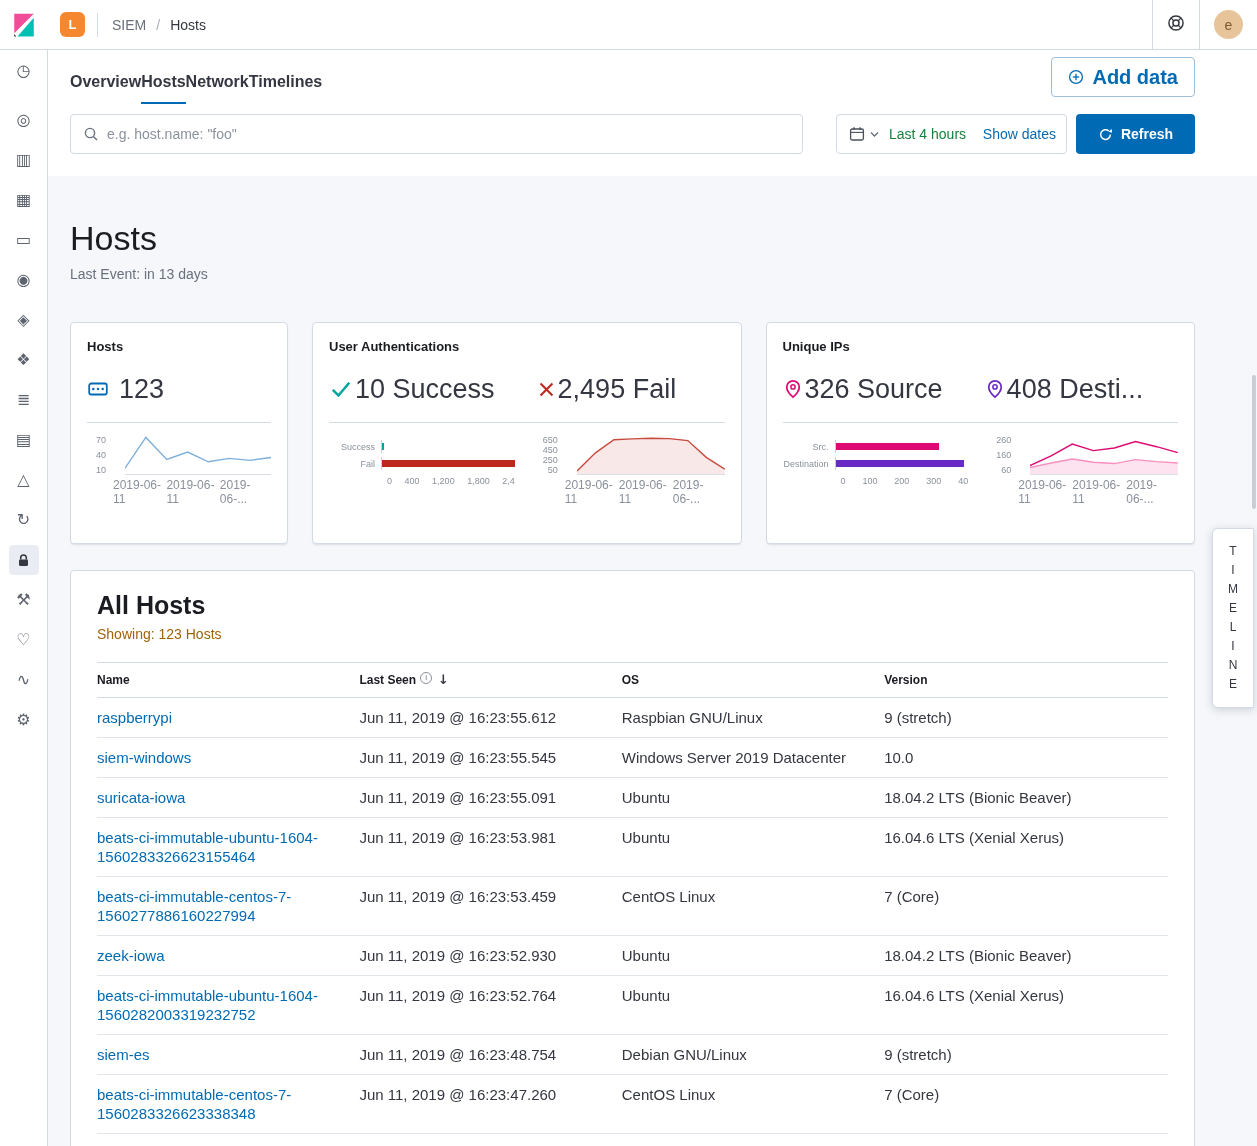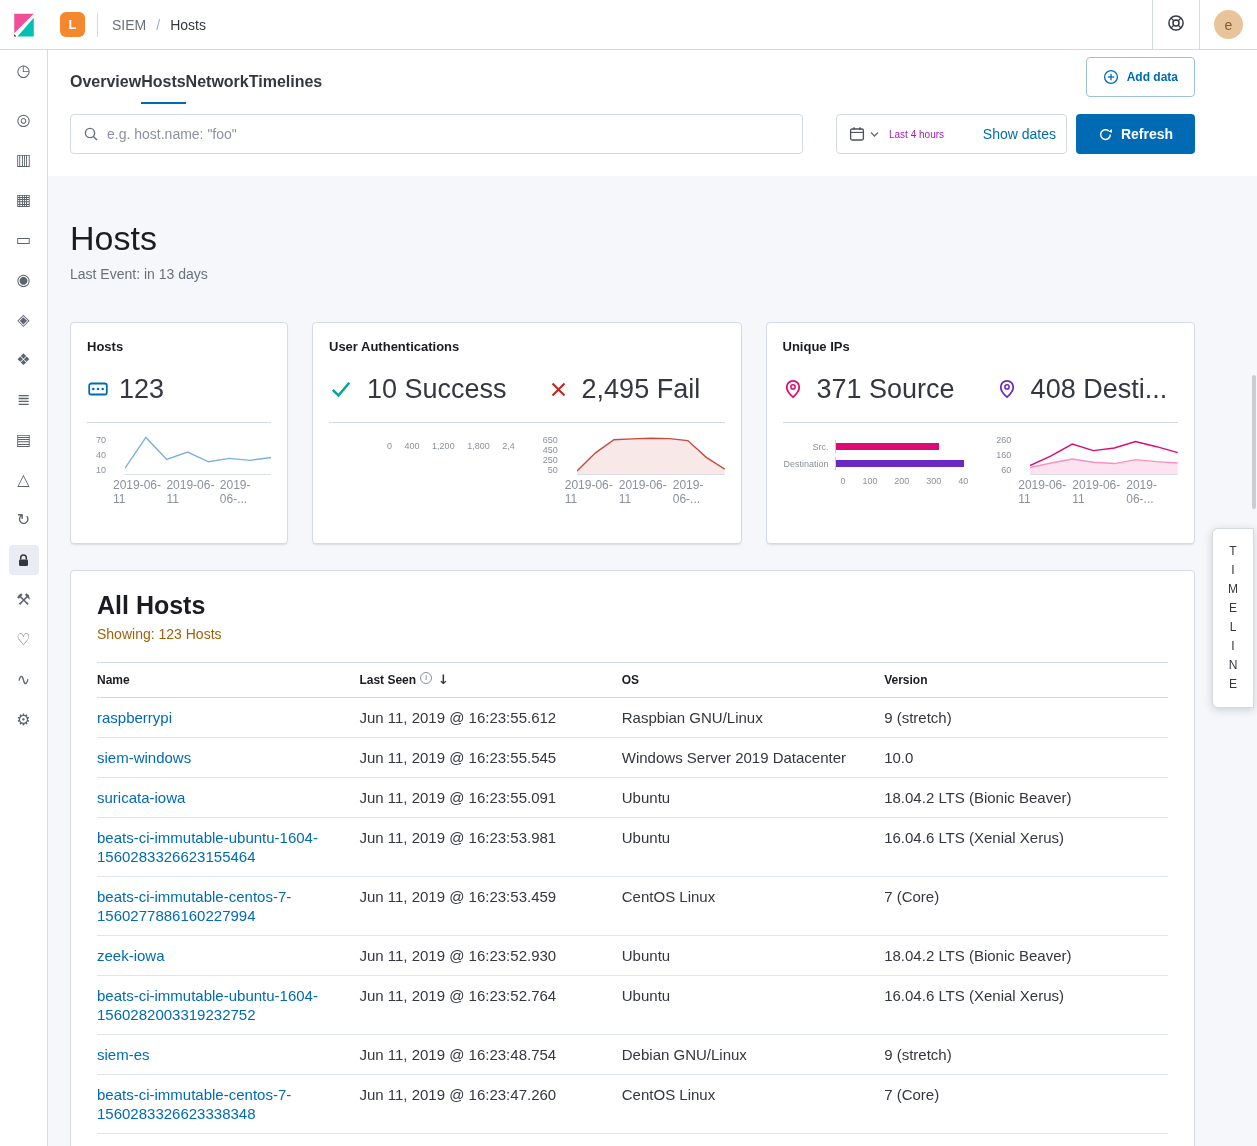--- a/index.html
+++ b/index.html
@@ -30,47 +30,47 @@
 .nav-btn .glyph{font-family:"DejaVu Sans",sans-serif;font-size:16px;color:#5E646F;line-height:1}
 .nav-btn.selected{background:#E9EDF3}
 .content{flex:1;background:#F5F7FA;display:flex;flex-direction:column;overflow:hidden}
 
 
 .content-header{background:#fff;padding:0 62px 0 22px}
 .tabs-row{display:flex;justify-content:space-between;align-items:center;height:54px}
 .tabs{align-self:flex-end;display:flex;}
 .tab{font-size:16px;font-weight:700;color:#343741;padding-bottom:11px;border-bottom:2px solid transparent}
 .tab.active{border-bottom-color:var(--primary)}
-.add-data-btn{height:40px;padding:0 16px;border:1px solid #9CBFDD;border-radius:4px;color:var(--primary);font-size:12px;font-weight:700;display:flex;align-items:center;gap:8px;background:#fff}
+.add-data-btn{height:40px;padding:0 16px;border:1px solid #9CBFDD;border-radius:4px;color:var(--primary);font-size:20px;font-weight:700;display:flex;align-items:center;gap:8px;background:#fff}
 .filter-row{display:flex;align-items:center;margin:10px 0 22px 0}
 .search-box{flex:1;max-width:734px;height:40px;background:#fff;border:1px solid #D3DAE6;border-radius:4px;display:flex;align-items:center;padding:0 12px;gap:8px}
 .search-input{border:none;outline:none;flex:1;font-size:14px;font-family:inherit;color:#343741;background:transparent}
 .search-input::placeholder{color:#8B919E}
 .datepicker{width:231px;height:40px;margin-left:33px;background:#fff;border:1px solid #D3DAE6;border-radius:4px;display:flex;align-items:center;padding:0 10px;gap:8px}
 .cal-btn{display:flex;align-items:center;gap:5px;padding:2px}
-.range-label{flex:1;font-size:10px;color:#a21caf;white-space:nowrap;cursor:pointer}
+.range-label{flex:1;font-size:14px;color:#15803d;white-space:nowrap;cursor:pointer}
 .show-dates{font-size:14px;white-space:nowrap}
 .refresh-btn{width:119px;height:40px;margin-left:9px;background:var(--primary);border-radius:4px;color:#fff;font-size:14px;font-weight:700;display:flex;align-items:center;justify-content:center;gap:8px}
 
 
 .main-scroll{flex:1;padding:0 62px 0 22px;overflow:hidden}
 .page-head{padding-top:42px}
 .page-title{font-size:34px;font-weight:400;color:#1A1C21;line-height:40px}
 .page-subtitle{margin-top:8px;font-size:14px;color:#69707D}
 
 
 .kpi-row{display:flex;gap:24px;margin-top:40px}
 .card{background:#fff;border:1px solid #D3DAE6;border-radius:4px;box-shadow:0 2px 2px -1px rgba(152,162,179,.3)}
 .kpi-card{height:222px;padding:16px}
 .card-hosts{flex:0 0 218px}
 .card-auth,.card-ips{flex:1}
 .card-title{font-size:13px;font-weight:700;color:#1A1C21}
 .stat-row{display:flex;align-items:center;gap:10px;margin-top:15px;height:40px}
 .stats-2{gap:42px}
-.stat-group{display:flex;align-items:center;gap:14px;min-width:0}
+.stat-group{display:flex;align-items:center;gap:2px;min-width:0}
 .stat-big{font-size:27px;color:#343741;white-space:nowrap;overflow:hidden;text-overflow:ellipsis}
 .card-rule{border:none;border-top:1px solid #D3DAE6;margin:13px 0 12px}
 .chart-row{display:flex;gap:24px}
 .chart-block{flex:1;min-width:0}
 .spark-row{display:flex;align-items:stretch;gap:16px;height:40px}
 .ylabels{display:flex;flex-direction:column;justify-content:space-between;font-size:9px;color:#8A909C;text-align:right;width:22px;padding-right:3px}
 .spark-holder{flex:1;border-bottom:1px solid #D9DEE7}
 .spark-holder svg{display:block}
 .xlabels{display:flex;justify-content:flex-start;font-size:12px;color:#8A909C;margin-top:3px;padding-left:26px}
 .bars{padding-top:5px}
@@ -299,20 +299,34 @@
               <svg width="19" height="19" viewBox="0 0 16 16">
                 <line x1="3" y1="3" x2="13" y2="13" stroke="#BD271E" stroke-width="1.7"></line>
                 <line x1="13" y1="3" x2="3" y2="13" stroke="#BD271E" stroke-width="1.7"></line>
               </svg>
               <span class="stat-big">2,495 Fail</span>
             </div>
           </div>
           <hr class="card-rule">
           <div class="chart-row">
             <div class="chart-block">
+                <div class="bars">
+                  <div class="bar-row">
+                    <span class="bar-label">Success</span>
+                    <div class="bar-track">
+                      <div class="bar" style="width: 0.416667%; background: rgb(0, 166, 155);"></div>
+                    </div>
+                  </div>
+                  <div class="bar-row">
+                    <span class="bar-label">Fail</span>
+                    <div class="bar-track">
+                      <div class="bar" style="width: 100%; background: rgb(189, 39, 30);"></div>
+                    </div>
+                  </div>
+                </div>
                 <div class="bar-xticks">
                   <span>0</span>
                   <span>400</span>
                   <span>1,200</span>
                   <span>1,800</span>
                   <span>2,4</span>
                 </div>
               </div>
             <div class="chart-block">
                 <div class="spark-row">
@@ -339,21 +353,21 @@
         </article>
 
         <article class="card kpi-card card-ips">
           <div class="card-title">Unique IPs</div>
           <div class="stat-row stats-2">
             <div class="stat-group">
               <svg width="20" height="20" viewBox="0 0 16 16">
                 <path d="M8 1.5 C5.2 1.5 3 3.7 3 6.5 C3 10 8 14.5 8 14.5 S13 10 13 6.5 C13 3.7 10.8 1.5 8 1.5 Z" fill="none" stroke="#DD0A73" stroke-width="1.4"></path>
                 <circle cx="8" cy="6.3" r="1.7" fill="none" stroke="#DD0A73" stroke-width="1.2"></circle>
               </svg>
-              <span class="stat-big">371 Source</span>
+              <span class="stat-big">326 Source</span>
             </div>
             <div class="stat-group">
               <svg width="20" height="20" viewBox="0 0 16 16">
                 <path d="M8 1.5 C5.2 1.5 3 3.7 3 6.5 C3 10 8 14.5 8 14.5 S13 10 13 6.5 C13 3.7 10.8 1.5 8 1.5 Z" fill="none" stroke="#6929C4" stroke-width="1.4"></path>
                 <circle cx="8" cy="6.3" r="1.7" fill="none" stroke="#6929C4" stroke-width="1.2"></circle>
               </svg>
               <span class="stat-big">408 Desti...</span>
             </div>
           </div>
           <hr class="card-rule">

